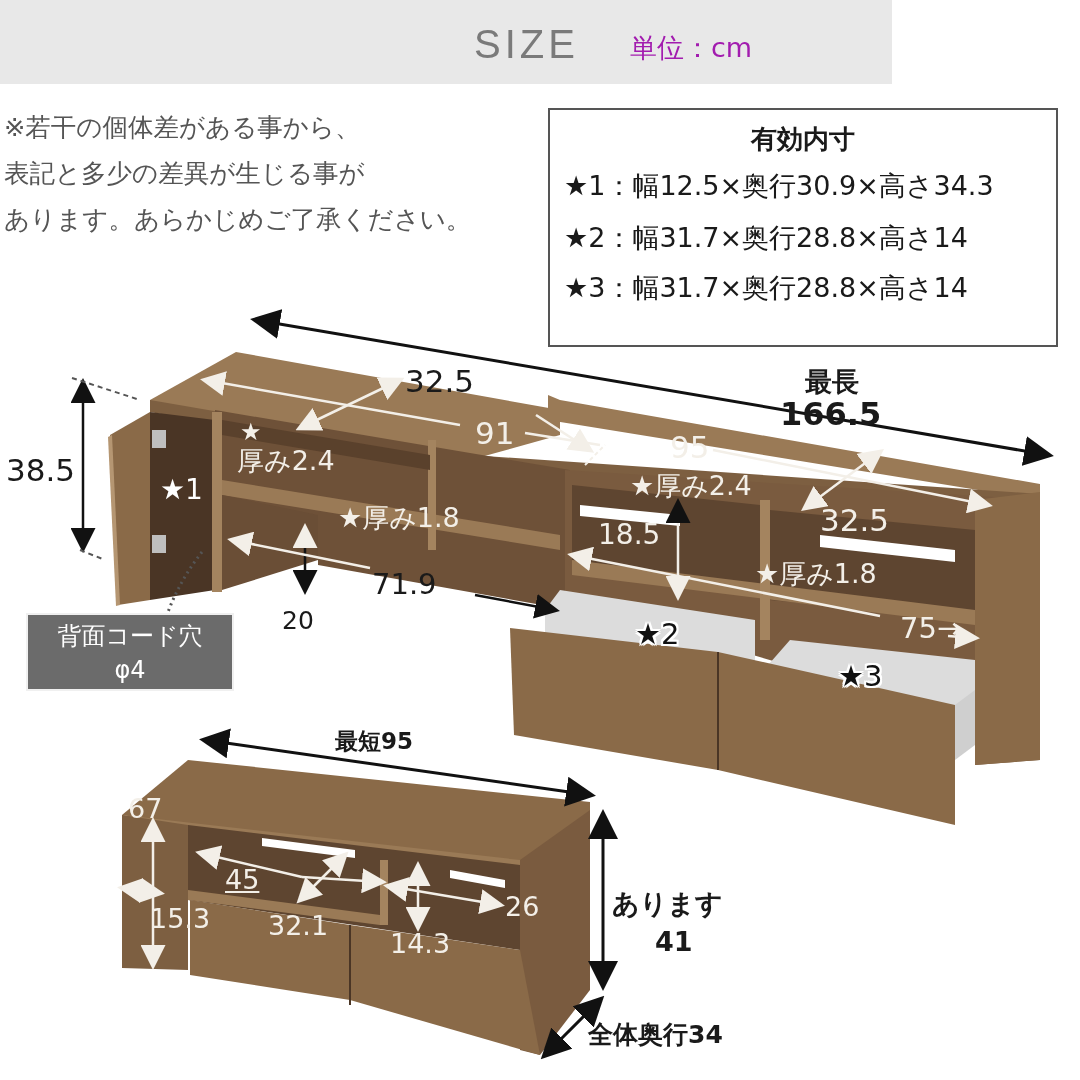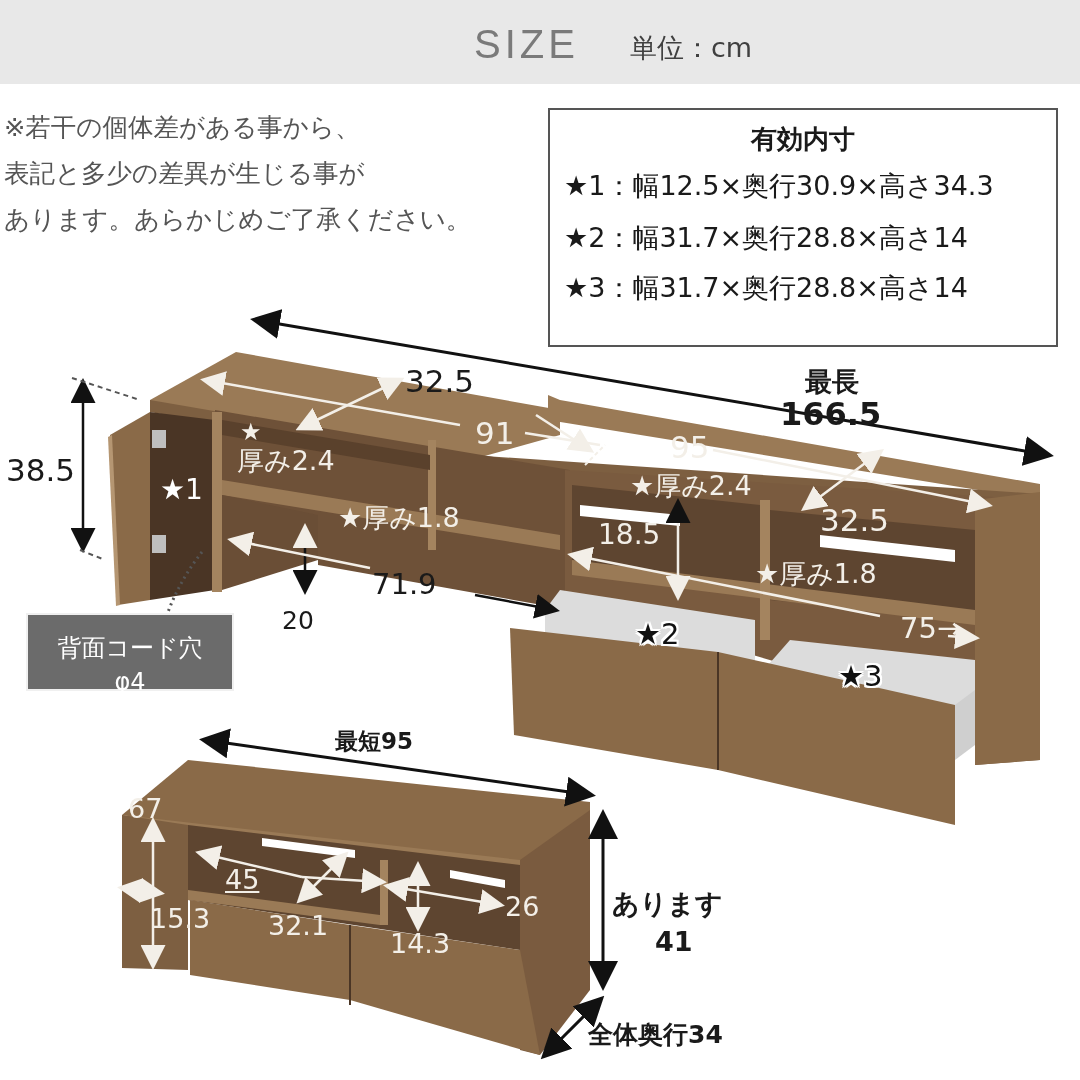--- a/index.html
+++ b/index.html
@@ -1,36 +1,36 @@
 <!DOCTYPE html>
 <html><head>
 <meta charset="utf-8">
 <style>
   html, body { margin: 0; padding: 0; background: #ffffff; }
   body { width: 1080px; height: 1080px; position: relative; overflow: hidden;
          font-family: "DejaVu Sans", "Liberation Sans", sans-serif; color: #1a1a1a; }
-  .header { position: absolute; left: 0; top: 0; width: 1080px; height: 84px; background: #e8e8e8; }
+  .header { position: absolute; left: 0; top: 0; width: 892px; height: 84px; background: #e8e8e8; }
   .header-title { position: absolute; left: 474px; top: 22px; font-size: 40px; letter-spacing: 4px; color: #7a7a7a;
                   font-family: "Liberation Sans", sans-serif; }
-  .header-unit { position: absolute; left: 630px; top: 30px; font-size: 27px; color: #404040; }
+  .header-unit { position: absolute; left: 630px; top: 30px; font-size: 27px; color: #a21caf; }
   .note { position: absolute; left: 4px; top: 104px; width: 540px; font-size: 25.5px; line-height: 46px; color: #555; }
   .note div { white-space: nowrap; }
   .spec-box { position: absolute; left: 548px; top: 108px; width: 510px; height: 239px; border: 2px solid #555;
               box-sizing: border-box; background: #fff; }
   .spec-title { position: absolute; left: 0; width: 100%; top: 12px; text-align: center; font-size: 26px; font-weight: bold; }
   .spec-row { position: absolute; left: 14px; font-size: 27px; white-space: nowrap; }
   svg.art { position: absolute; left: 0; top: 0; }
   .lbl { position: absolute; white-space: nowrap; font-size: 31px; line-height: 1; }
   .lbl.dark { color: #1a1a1a; }
   .lbl.light { color: #f3efe8; }
   .lbl.bold { font-weight: bold; }
   .lbl.outline { color: #111; text-shadow: -2px -2px 0 #fff, 2px -2px 0 #fff, -2px 2px 0 #fff, 2px 2px 0 #fff, 0 2px 0 #fff, 0 -2px 0 #fff, 2px 0 0 #fff, -2px 0 0 #fff; }
   .lbl.whitestar { color: #fff; }
   .cord-box { position: absolute; left: 26px; top: 613px; width: 208px; height: 78px; background: #6b6b6b;
-              border: 2px solid #f0f0f0; box-sizing: border-box; color: #fff; text-align: center; font-size: 24px; line-height: 34px; padding-top: 16px; }
+              border: 2px solid #f0f0f0; box-sizing: border-box; color: #fff; text-align: center; font-size: 24px; line-height: 34px; padding-top: 4px; }
 </style>
 </head>
 <body>
 
 <div class="header">
   <span class="header-title">SIZE</span>
   <span class="header-unit">単位：cm</span>
 </div>
 
 <div class="note">

